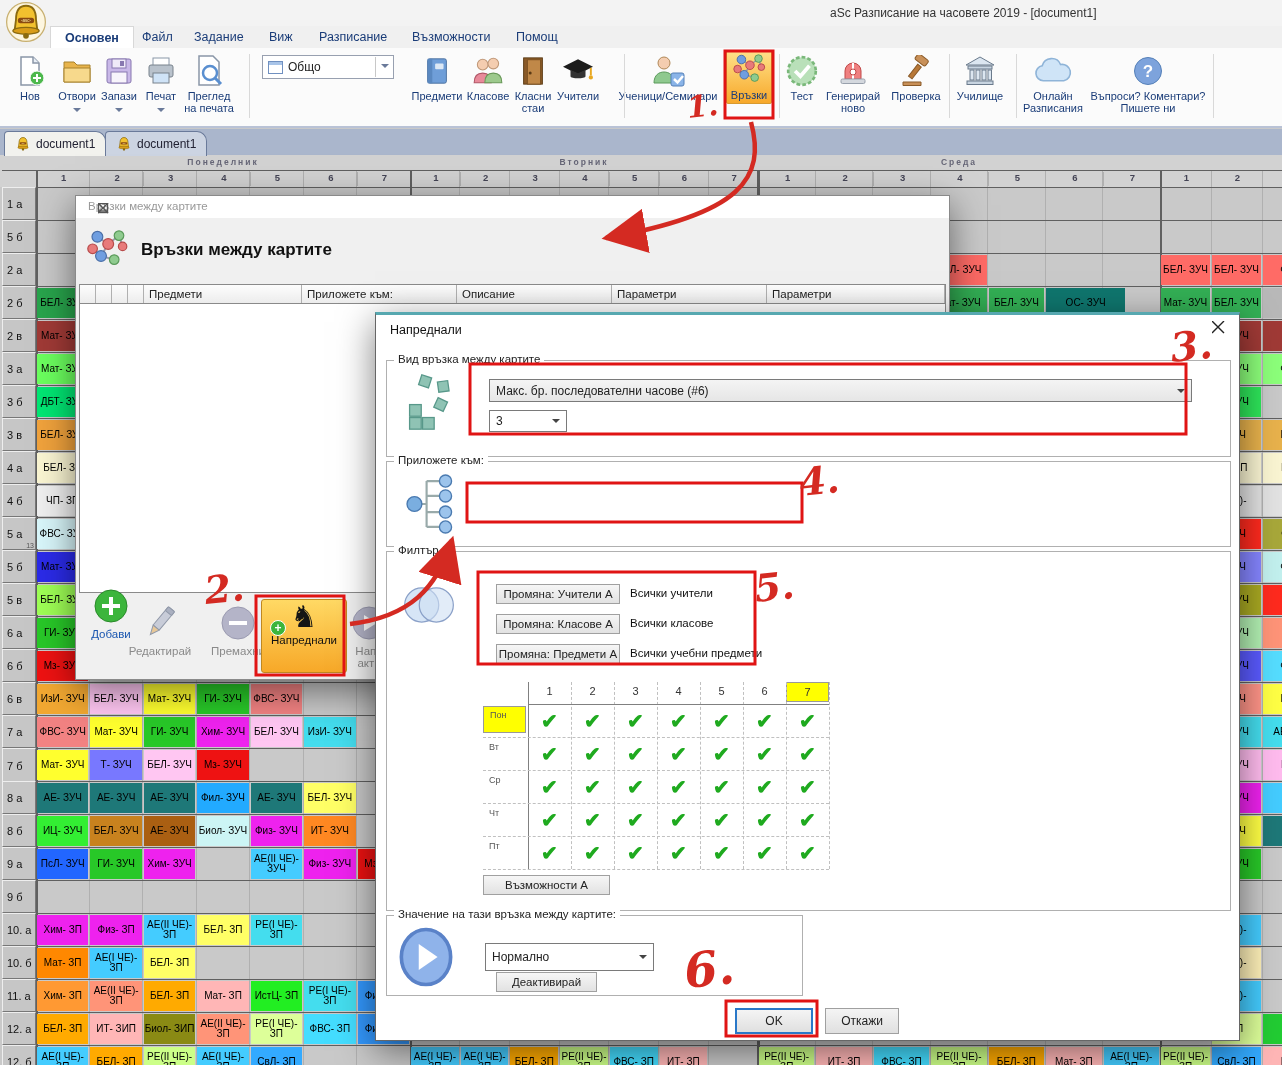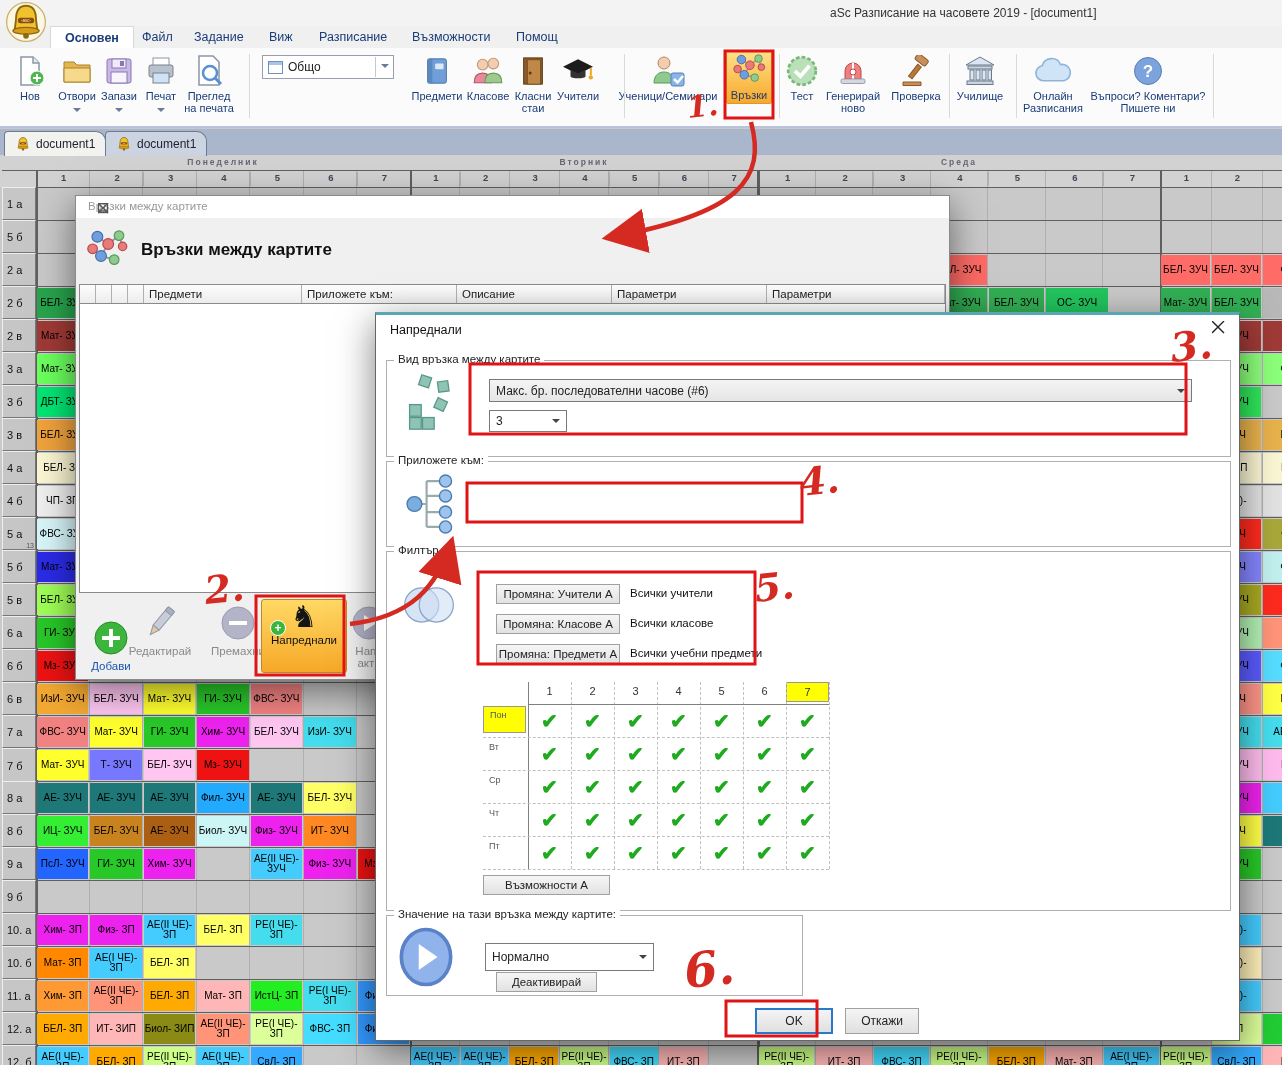--- a/index.html
+++ b/index.html
@@ -75,21 +75,21 @@
   .flab{position:absolute;font-size:11.5px;color:#111;}
   .ghead{position:absolute;width:43px;text-align:center;font-size:11px;color:#333;}
   .ghead.ylw{background:#ffff00;border:1px solid #999;box-sizing:border-box;}
   .grlab{position:absolute;width:43px;font-size:9px;color:#555;padding:3px 0 0 6px;box-sizing:border-box;}
   .grlab.ylw{background:#ffff00;border:1px solid #999;}
   .chk{position:absolute;width:43px;height:33px;display:flex;align-items:center;justify-content:center;
        color:#1faa1f;font-size:20px;font-weight:bold;}
   .dash-v{position:absolute;width:0;border-left:1px dashed #c0c0c0;}
   .dash-h{position:absolute;height:0;border-top:1px dashed #c0c0c0;}
   .okbtn{position:absolute;font-size:12px;background:linear-gradient(#f4f4f4,#e0e0e0);border:1px solid #a0a0a0;
-         display:flex;align-items:center;justify-content:center;box-sizing:border-box;margin-left:20px;}
+         display:flex;align-items:center;justify-content:center;box-sizing:border-box;}
   .okbtn.def{border:2px solid #2a78c8;}
   #noteinput{position:absolute;border:1px solid #7a7a7a;background:#fff;}
   #anno{position:absolute;left:0;top:0;z-index:40;pointer-events:none;}
 </style>
 </head>
 <body>
 
 <div id="stage">
 
   <svg width="0" height="0" style="position:absolute">
@@ -494,21 +494,21 @@
       <div class="rowlab" style="top: 824px; height: 33px;">11. а</div>
       <div class="rowlab" style="top: 857px; height: 33px;">12. а</div>
       <div class="rowlab" style="top: 890px; height: 33px;">12. б</div>
       <div class="cell" style="left: 931.29px; top: 100px; width: 55.43px; height: 30px; background: rgb(255, 107, 102);">БЕЛ- ЗУЧ</div>
       <div class="cell" style="left: 1161px; top: 100px; width: 49px; height: 30px; background: rgb(255, 107, 102);">БЕЛ- ЗУЧ</div>
       <div class="cell" style="left: 1212px; top: 100px; width: 49px; height: 30px; background: rgb(255, 107, 102);">БЕЛ- ЗУЧ</div>
       <div class="cell" style="left: 1263px; top: 100px; width: 49px; height: 30px; background: rgb(255, 107, 102);">ФВ</div>
       <div class="cell" style="left: 37px; top: 133px; width: 51.43px; height: 30px; background: rgb(40, 164, 76);">БЕЛ- ЗУЧ</div>
       <div class="cell" style="left: 931.29px; top: 133px; width: 55.43px; height: 30px; background: rgb(51, 176, 85);">Мат- ЗУЧ</div>
       <div class="cell" style="left: 988.72px; top: 133px; width: 55.43px; height: 30px; background: rgb(51, 176, 85);">БЕЛ- ЗУЧ</div>
-      <div class="cell" style="left: 1046.15px; top: 133px; width: 62px; height: 30px; background: #22c55e;">ОС- ЗУЧ</div>
+      <div class="cell" style="left: 1046.15px; top: 133px; width: 79px; height: 30px; background: #0f766e;">ОС- ЗУЧ</div>
       <div class="cell" style="left: 1161px; top: 133px; width: 49px; height: 30px; background: rgb(51, 176, 85);">Мат- ЗУЧ</div>
       <div class="cell" style="left: 1212px; top: 133px; width: 49px; height: 30px; background: rgb(51, 176, 85);">БЕЛ- ЗУЧ</div>
       <div class="cell" style="left: 1263px; top: 133px; width: 49px; height: 30px; background: rgb(184, 184, 184);">А</div>
       <div class="cell" style="left: 37px; top: 166px; width: 51.43px; height: 30px; background: rgb(160, 58, 54);">Мат- ЗУЧ</div>
       <div class="cell" style="left: 1212px; top: 166px; width: 49px; height: 30px; background: rgb(160, 58, 54);">- ЗУЧ</div>
       <div class="cell" style="left: 1263px; top: 166px; width: 49px; height: 30px; background: rgb(160, 58, 54);">М</div>
       <div class="cell" style="left: 37px; top: 199px; width: 51.43px; height: 30px; background: rgb(107, 255, 94);">Мат- ЗУЧ</div>
       <div class="cell" style="left: 1212px; top: 199px; width: 49px; height: 30px; background: rgb(140, 255, 122);">- ЗУЧ</div>
       <div class="cell" style="left: 1263px; top: 199px; width: 49px; height: 30px; background: rgb(140, 255, 122);">ФВ</div>
       <div class="cell" style="left: 37px; top: 232px; width: 51.43px; height: 30px; background: rgb(0, 230, 115);">ДБТ- ЗУЧ</div>
@@ -662,21 +662,21 @@
         <div style="width: 16px; flex: 0 0 auto;"></div>
         <div style="width: 16px; flex: 0 0 auto;"></div>
         <div style="width: 158px; flex: 0 0 auto;">Предмети</div>
         <div style="width: 155px; flex: 0 0 auto;">Приложете към:</div>
         <div style="width: 155px; flex: 0 0 auto;">Описание</div>
         <div style="width: 155px; flex: 0 0 auto;">Параметри</div>
         <div style="flex: 1 1 0%;">Параметри</div>
       </div>
     <div class="list"></div>
     <div id="d1bar">
-        <div class="d1btn" style="left: -1px; top: 420px; width: 72px; position: absolute;">
+        <div class="d1btn" style="left: -1px; top: 388px; width: 72px; position: absolute;">
           <div class="ric">
             <svg width="36" height="36" viewBox="0 0 36 36">
               <circle cx="18" cy="18" r="16" fill="#3cb53c" stroke="#2a8a2a"></circle>
               <path d="M18 9v18M9 18h18" stroke="#fff" stroke-width="4"></path>
             </svg>
           </div>
           <div style="color: rgb(26, 86, 176);">
             <div>Добави</div>
           </div>
         </div>

